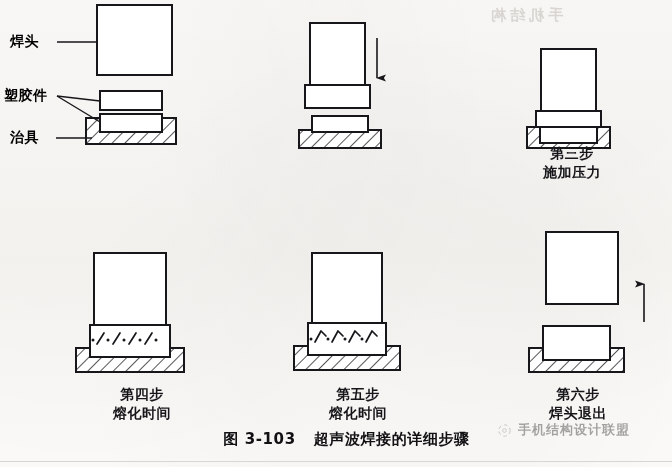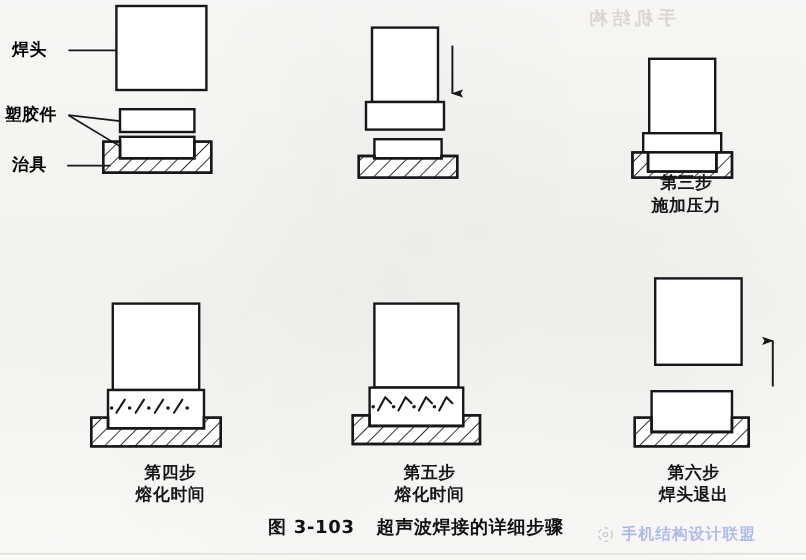--- a/index.html
+++ b/index.html
@@ -66,26 +66,26 @@
     letter-spacing: 0.6px;
     white-space: nowrap;
   }
   #figure-caption .num {
     margin-right: 18px;
     padding-left: 21px;
   }
   #watermark {
     position: absolute;
     left: 496px;
-    top: 436px;
+    top: 421px;
     display: flex;
     align-items: center;
     gap: 5px;
     opacity: 0.34;
-    color: #1d4ed8;
+    color: #000000;
     font-family: "DejaVu Sans", "Liberation Sans", sans-serif;
     font-size: 13px;
     font-weight: bold;
     letter-spacing: 1px;
     white-space: nowrap;
   }
   #watermark .wm-logo {
     width: 17px;
     height: 17px;
     flex: 0 0 auto;

